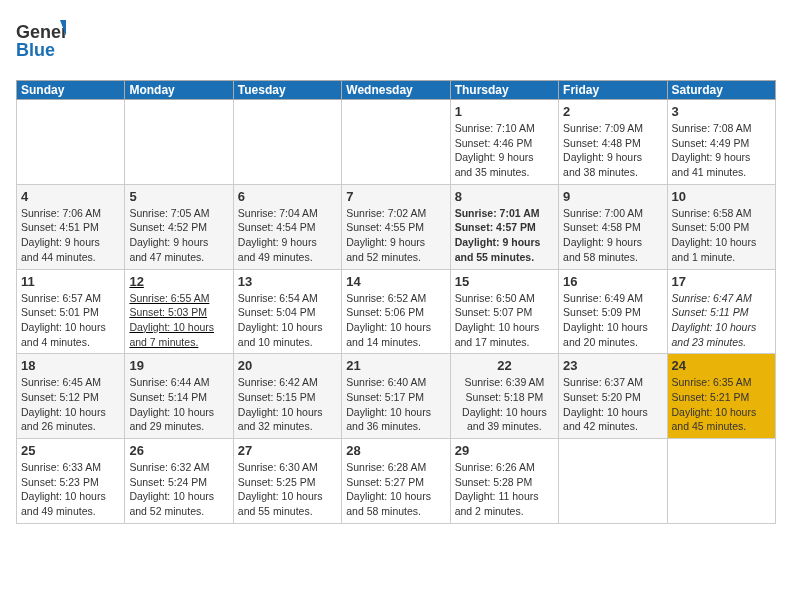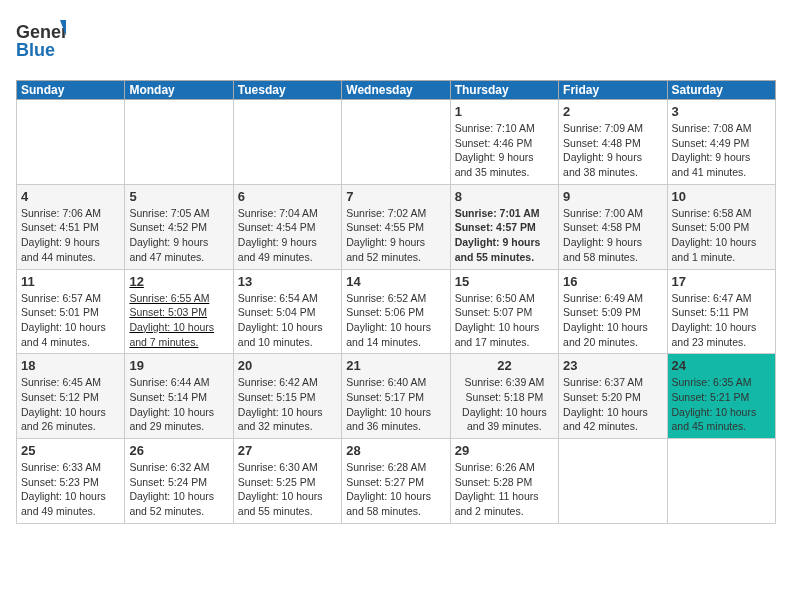--- a/index.html
+++ b/index.html
@@ -223,21 +223,21 @@
         </td>
         <td style="background-color: rgb(255, 255, 255);">
           <div class="day-num">16</div>
           <div class="day-info" style="white-space: pre-line;">Sunrise: 6:49 AM
 Sunset: 5:09 PM
 Daylight: 10 hours
 and 20 minutes.</div>
         </td>
         <td style="background-color: rgb(255, 255, 255);">
           <div class="day-num">17</div>
-          <div class="day-info" style="white-space: pre-line;">Sunrise: 6:47 AM
+          <div class="day-info" style="white-space: pre-line; font-style: italic;">Sunrise: 6:47 AM
 Sunset: 5:11 PM
 Daylight: 10 hours
 and 23 minutes.</div>
         </td>
       </tr>
       <tr>
         <td style="background-color: rgb(245, 245, 245);">
           <div class="day-num">18</div>
           <div class="day-info" style="white-space: pre-line;">Sunrise: 6:45 AM
 Sunset: 5:12 PM
@@ -272,21 +272,21 @@
 Daylight: 10 hours
 and 39 minutes.</div>
         </td>
         <td style="background-color: rgb(245, 245, 245);">
           <div class="day-num">23</div>
           <div class="day-info" style="white-space: pre-line;">Sunrise: 6:37 AM
 Sunset: 5:20 PM
 Daylight: 10 hours
 and 42 minutes.</div>
         </td>
-        <td style="background-color: #14b8a6;">
+        <td style="background-color: #eab308;">
           <div class="day-num">24</div>
           <div class="day-info" style="white-space: pre-line;">Sunrise: 6:35 AM
 Sunset: 5:21 PM
 Daylight: 10 hours
 and 45 minutes.</div>
         </td>
       </tr>
       <tr>
         <td style="background-color: rgb(255, 255, 255);">
           <div class="day-num">25</div>

